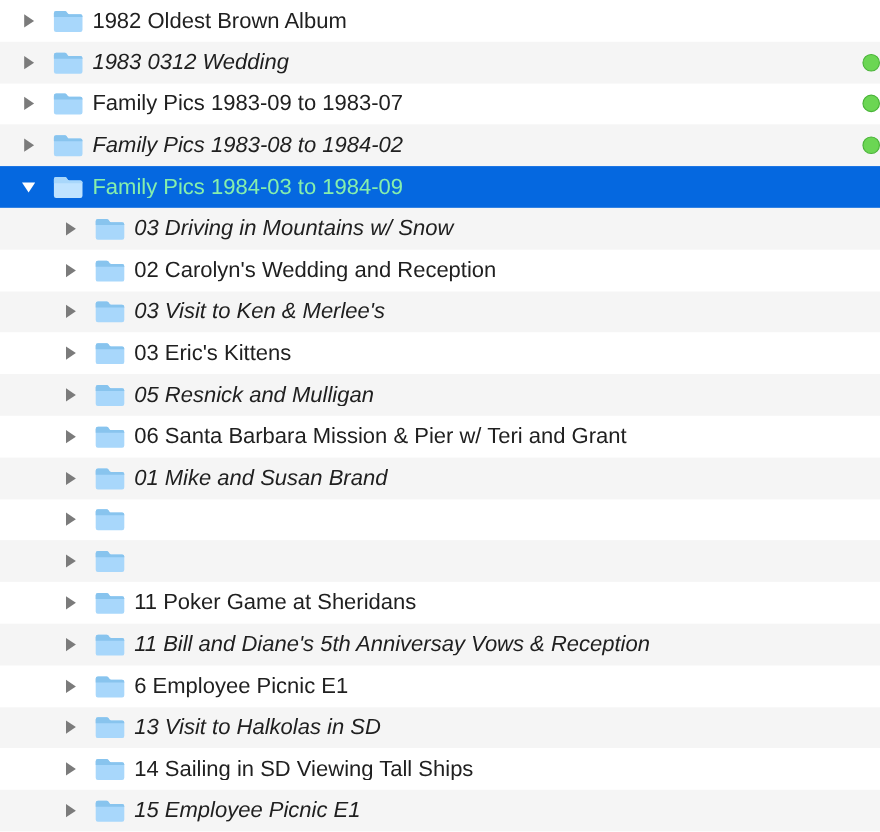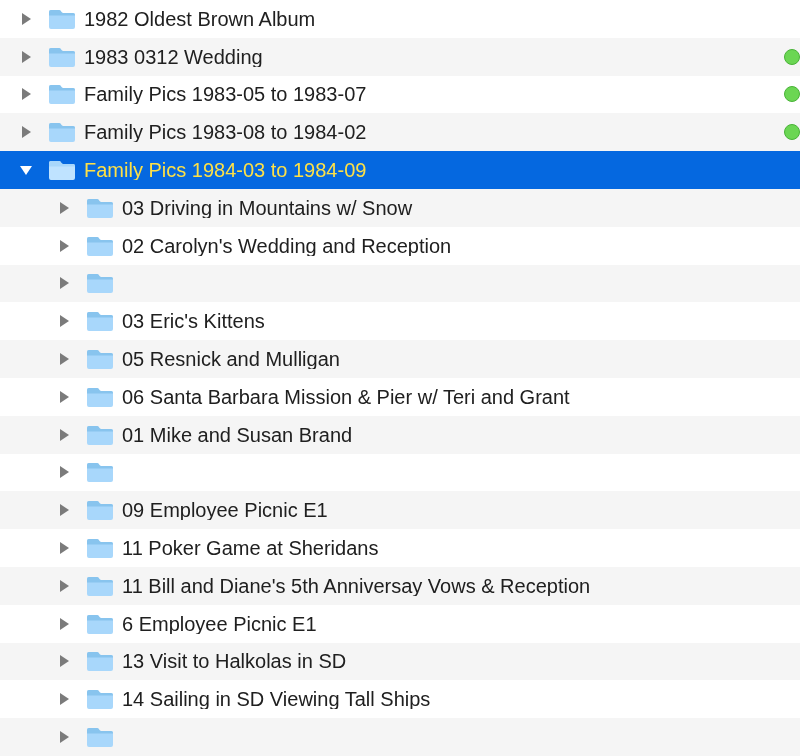--- a/index.html
+++ b/index.html
@@ -13,22 +13,22 @@
     width: 800px;
   }
   .tree { width: 800px; }
   .row {
     display: flex;
     align-items: center;
     height: 37.8px;
     white-space: nowrap;
     user-select: none;
   }
-  .row.alt { background: #f5f5f5; }
-  .row.selected { background: #0568e0; color: #fde047; }
+  .row.alt { background: #f5f5f5; font-style: italic; }
+  .row.selected { background: #0568e0; color: #86efac; }
   .indent-l0 { width: 18px; flex: 0 0 auto; }
   .indent-l1 { width: 56px; flex: 0 0 auto; }
   .disclosure {
     width: 16px;
     height: 16px;
     flex: 0 0 auto;
     display: flex;
     align-items: center;
     justify-content: center;
   }
@@ -100,21 +100,21 @@
         <svg width="12" height="14" viewBox="0 0 12 14">
           <polygon points="2,1 11,7 2,13" fill="#7b7b7b"></polygon>
         </svg>
       </div>
       <div class="folder-icon">
         <svg width="28" height="22" viewBox="0 0 28 22">
           <path d="M1 4 Q1 2 3 2 L11 2 Q12 2 12.6 2.8 L13.8 4.6 Q14.2 5 15 5 L25 5 Q27 5 27 7 L27 19 Q27 21 25 21 L3 21 Q1 21 1 19 Z" fill="#a8d7fb"></path>
           <path d="M1 4 Q1 2 3 2 L11 2 Q12 2 12.6 2.8 L13.8 4.6 Q14.2 5 15 5 L25 5 Q27 5 27 7 L27 7.5 L1 7.5 Z" fill="#88c4ee"></path>
         </svg>
       </div>
-      <div class="label">Family Pics 1983-05 to 1983-07</div>
+      <div class="label">Family Pics 1983-09 to 1983-07</div>
       <div class="tag-dot" style="background: rgb(107, 214, 83); border: 1px solid rgb(73, 179, 56);"></div>
     </div>
     <div class="row alt">
       <div class="indent-l0"></div>
       <div class="disclosure">
         <svg width="12" height="14" viewBox="0 0 12 14">
           <polygon points="2,1 11,7 2,13" fill="#7b7b7b"></polygon>
         </svg>
       </div>
       <div class="folder-icon">
@@ -177,20 +177,21 @@
         <svg width="12" height="14" viewBox="0 0 12 14">
           <polygon points="2,1 11,7 2,13" fill="#7b7b7b"></polygon>
         </svg>
       </div>
       <div class="folder-icon">
         <svg width="28" height="22" viewBox="0 0 28 22">
           <path d="M1 4 Q1 2 3 2 L11 2 Q12 2 12.6 2.8 L13.8 4.6 Q14.2 5 15 5 L25 5 Q27 5 27 7 L27 19 Q27 21 25 21 L3 21 Q1 21 1 19 Z" fill="#a8d7fb"></path>
           <path d="M1 4 Q1 2 3 2 L11 2 Q12 2 12.6 2.8 L13.8 4.6 Q14.2 5 15 5 L25 5 Q27 5 27 7 L27 7.5 L1 7.5 Z" fill="#88c4ee"></path>
         </svg>
       </div>
+      <div class="label">03 Visit to Ken &amp; Merlee's</div>
     </div>
     <div class="row">
       <div class="indent-l1"></div>
       <div class="disclosure">
         <svg width="12" height="14" viewBox="0 0 12 14">
           <polygon points="2,1 11,7 2,13" fill="#7b7b7b"></polygon>
         </svg>
       </div>
       <div class="folder-icon">
         <svg width="28" height="22" viewBox="0 0 28 22">
@@ -265,21 +266,20 @@
         <svg width="12" height="14" viewBox="0 0 12 14">
           <polygon points="2,1 11,7 2,13" fill="#7b7b7b"></polygon>
         </svg>
       </div>
       <div class="folder-icon">
         <svg width="28" height="22" viewBox="0 0 28 22">
           <path d="M1 4 Q1 2 3 2 L11 2 Q12 2 12.6 2.8 L13.8 4.6 Q14.2 5 15 5 L25 5 Q27 5 27 7 L27 19 Q27 21 25 21 L3 21 Q1 21 1 19 Z" fill="#a8d7fb"></path>
           <path d="M1 4 Q1 2 3 2 L11 2 Q12 2 12.6 2.8 L13.8 4.6 Q14.2 5 15 5 L25 5 Q27 5 27 7 L27 7.5 L1 7.5 Z" fill="#88c4ee"></path>
         </svg>
       </div>
-      <div class="label">09 Employee Picnic E1</div>
     </div>
     <div class="row">
       <div class="indent-l1"></div>
       <div class="disclosure">
         <svg width="12" height="14" viewBox="0 0 12 14">
           <polygon points="2,1 11,7 2,13" fill="#7b7b7b"></polygon>
         </svg>
       </div>
       <div class="folder-icon">
         <svg width="28" height="22" viewBox="0 0 28 22">
@@ -355,14 +355,15 @@
         <svg width="12" height="14" viewBox="0 0 12 14">
           <polygon points="2,1 11,7 2,13" fill="#7b7b7b"></polygon>
         </svg>
       </div>
       <div class="folder-icon">
         <svg width="28" height="22" viewBox="0 0 28 22">
           <path d="M1 4 Q1 2 3 2 L11 2 Q12 2 12.6 2.8 L13.8 4.6 Q14.2 5 15 5 L25 5 Q27 5 27 7 L27 19 Q27 21 25 21 L3 21 Q1 21 1 19 Z" fill="#a8d7fb"></path>
           <path d="M1 4 Q1 2 3 2 L11 2 Q12 2 12.6 2.8 L13.8 4.6 Q14.2 5 15 5 L25 5 Q27 5 27 7 L27 7.5 L1 7.5 Z" fill="#88c4ee"></path>
         </svg>
       </div>
+      <div class="label">15 Employee Picnic E1</div>
     </div>
   </div>
 
 </body></html>

